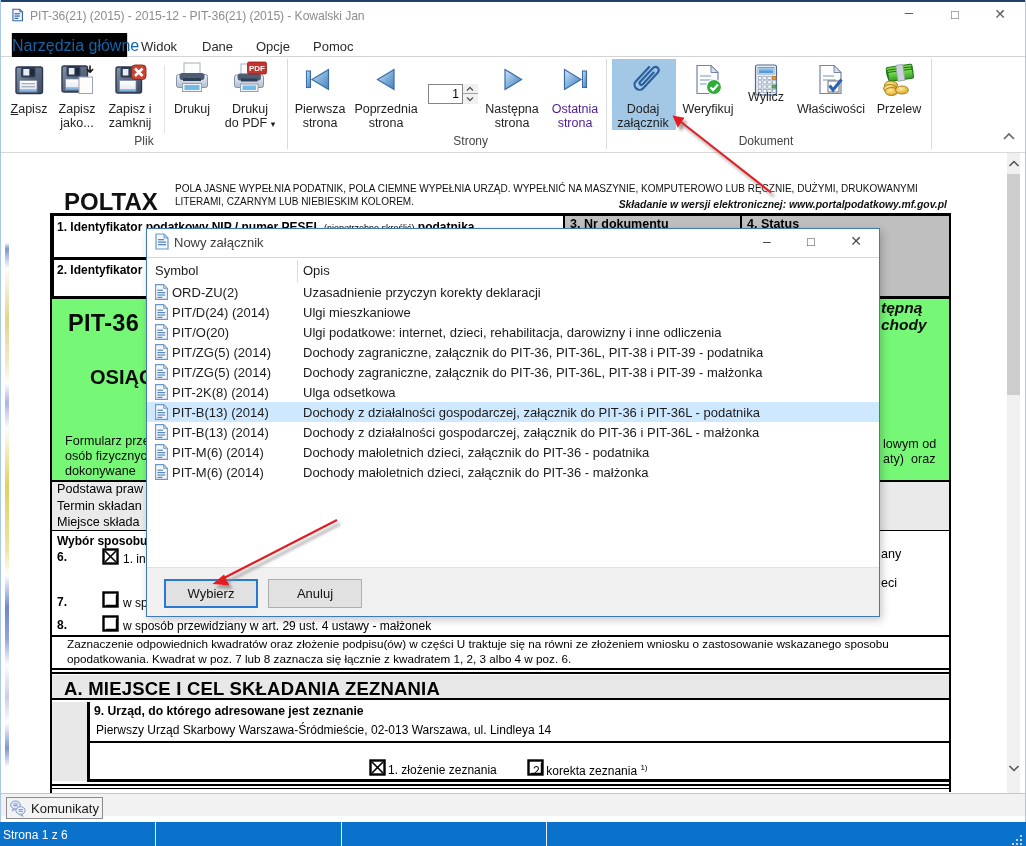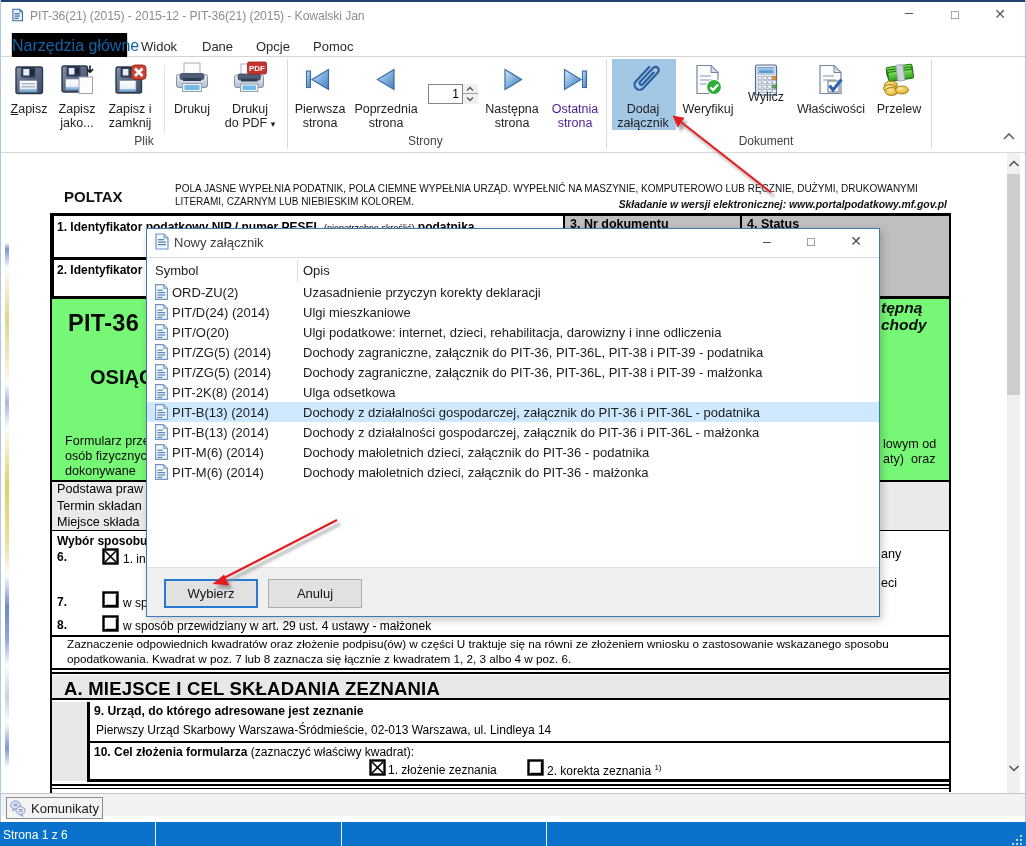--- a/index.html
+++ b/index.html
@@ -39,21 +39,21 @@
 <div class="abs" style="left:313px;top:39px;font-size:13px;color:#2b2b2b;">Pomoc</div>
 
 <div class="abs" id="ribbon" style="left:1px;top:57px;width:1024px;height:95px;background:#fff;">
 
   <div class="abs" style="left:163px;top:8px;width:1px;height:68px;background:#e2e2e2;"></div>
   <div class="abs" style="left:286px;top:2px;width:1px;height:90px;background:#dadada;"></div>
   <div class="abs" style="left:605px;top:2px;width:1px;height:90px;background:#dadada;"></div>
   <div class="abs" style="left:930px;top:2px;width:1px;height:90px;background:#dadada;"></div>
 
   <div class="abs" style="left:103px;top:77px;width:80px;text-align:center;font-size:12px;color:#444;">Plik</div>
-  <div class="abs" style="left:407px;top:77px;width:80px;text-align:left;font-size:12px;color:#444;">Strony</div>
+  <div class="abs" style="left:407px;top:77px;width:80px;text-align:right;font-size:12px;color:#444;">Strony</div>
   <div class="abs" style="left:725px;top:77px;width:80px;text-align:center;font-size:12px;color:#444;">Dokument</div>
 
   <div class="abs" style="left:1000px;top:72px;width:16px;height:16px;color:#666;">
     <svg width="16" height="16" viewBox="0 0 16 16">
         <path d="M3 10 L8 5 L13 10" fill="none" stroke="#666" stroke-width="1.6"></path>
       </svg>
   </div>
 
   <div class="abs" style="left:611px;top:2px;width:64px;height:71px;background:#a3c8e6;"></div>
 </div>
@@ -248,21 +248,21 @@
   <path d="M3 4.5 L6 1.5 L9 4.5" fill="none" stroke="#555" stroke-width="1.3"></path>
   <path d="M3 11.5 L6 14.5 L9 11.5" fill="none" stroke="#555" stroke-width="1.3"></path>
 </svg>
 </div>
 
 <div class="abs" style="left:1px;top:152px;width:1024px;height:1px;background:#d8d8d8;"></div>
 <div class="abs" id="doc" style="left:1px;top:153px;width:1024px;height:640px;background:#fff;overflow:hidden;color:#000;">
 
   <div class="abs" style="left:4px;top:0;width:4px;height:640px;background:linear-gradient(#fff 0%,#fff 14%,#7b95d0 15%,#fdfdfd 18%,#e0d490 26%,#f2eccC 33%,#fdfdfd 36%,#aab4e0 39%,#fdfdfd 43%,#ded060 52%,#ece4a8 62%,#fdfdfd 66%,#6f87cc 71%,#93a6da 76%,#fdfdfd 80%,#c9cfe8 85%,#fdfdfd 89%,#7b95d0 93%,#fdfdfd 96%);"></div>
 
-  <div class="abs" style="left:63px;top:35px;font-size:15px;color:#111;font-weight:700;">POLTAX</div>
+  <div class="abs" style="left:63px;top:35px;font-size:24px;color:#111;font-weight:700;">POLTAX</div>
   <div class="abs" style="left:174px;top:30px;width:790px;font-size:10px;color:#111;white-space:nowrap;">POLA JASNE WYPEŁNIA PODATNIK, POLA CIEMNE WYPEŁNIA URZĄD. WYPEŁNIĆ NA MASZYNIE, KOMPUTEROWO LUB RĘCZNIE, DUŻYMI, DRUKOWANYMI</div>
   <div class="abs" style="left:174px;top:43px;font-size:10px;color:#111;">LITERAMI, CZARNYM LUB NIEBIESKIM KOLOREM.</div>
   <div class="abs" style="left:600px;top:46px;width:346px;text-align:right;font-size:10.4px;font-weight:bold;font-style:italic;color:#111;">Składanie w wersji elektronicznej: www.portalpodatkowy.mf.gov.pl</div>
 
   <div class="abs" style="left:48.5px;top:60px;width:901.5px;height:3px;background:#000;"></div>
   <div class="abs" style="left:48.5px;top:60px;width:2px;height:581px;background:#000;"></div>
   <div class="abs" style="left:48.5px;top:60px;width:4.5px;height:86px;background:#000;"></div>
   <div class="abs" style="left:947.5px;top:60px;width:2.7px;height:579px;background:#000;"></div>
 
   <div class="abs" style="left:56px;top:67px;font-size:12px;font-weight:bold;white-space:nowrap;">1. Identyfikator podatkowy NIP / numer PESEL <span style="font-size:9px;font-weight:normal;">(niepotrzebne skreślić)</span> podatnika</div>
@@ -313,31 +313,30 @@
   <div class="abs" style="left:50.5px;top:515px;width:897px;height:2px;background:#000;"></div>
   <div class="abs" style="left:48.5px;top:519px;width:901.5px;height:2px;background:#000;"></div>
 
   <div class="abs" style="left:50.5px;top:522px;width:897px;height:25px;background:#e8e8e8;border-bottom:2px solid #000;"></div>
   <div class="abs" style="left:63px;top:525px;font-size:18.5px;font-weight:bold;letter-spacing:0.2px;">A. MIEJSCE I CEL SKŁADANIA ZEZNANIA</div>
   <div class="abs" style="left:51px;top:549px;width:35px;height:79px;background:#e8e8e8;"></div>
   <div class="abs" style="left:86px;top:549px;width:2.5px;height:79px;background:#000;"></div>
   <div class="abs" style="left:93px;top:551px;font-size:12.2px;font-weight:bold;">9. Urząd, do którego adresowane jest zeznanie</div>
   <div class="abs" style="left:95px;top:570px;font-size:12px;">Pierwszy Urząd Skarbowy Warszawa-Śródmieście, 02-013 Warszawa, ul. Lindleya 14</div>
   <div class="abs" style="left:88px;top:588px;width:859.5px;height:2px;background:#000;"></div>
-  <div class="abs" style="left:93px;top:592px;font-size:12px;"><span style="font-weight:bold;">10. Cel złożenia formularza</span> (zaznaczyć właściwy kwadrat):</div>
   <svg class="abs" style="left:368px;top:606px;" width="17" height="17">
       <rect x="1.5" y="1.5" width="14" height="14" fill="#fff" stroke="#000" stroke-width="2.4"></rect>
       <path d="M3 3 L14 14 M14 3 L3 14" stroke="#000" stroke-width="1.6"></path>
     </svg>
   <div class="abs" style="left:387px;top:610px;font-size:12px;">1. złożenie zeznania</div>
   <svg class="abs" style="left:526px;top:606px;" width="17" height="17">
       <rect x="1.5" y="1.5" width="14" height="14" fill="#fff" stroke="#000" stroke-width="2.4"></rect>
       <path d="M4 14.8 h11 M14.8 4 v11" stroke="#000" stroke-width="2"></path>
     </svg>
-  <div class="abs" style="left:546px;top:610px;font-size:12px;">2. korekta zeznania <sup style="font-size:8px;">1)</sup></div>
+  <div class="abs" style="left:532px;top:610px;font-size:12px;">2. korekta zeznania <sup style="font-size:8px;">1)</sup></div>
   <div class="abs" style="left:86px;top:626px;width:861.5px;height:2.5px;background:#000;"></div>
   <div class="abs" style="left:48.5px;top:631px;width:901.5px;height:1.5px;background:#000;"></div>
   <div class="abs" style="left:48.5px;top:634.5px;width:901.5px;height:1.5px;background:#000;"></div>
 
   <div class="abs" style="left:1006px;top:0;width:13px;height:640px;background:#f0f0f0;"></div>
   <svg class="abs" style="left:1007px;top:6px;" width="12" height="10">
       <path d="M1.5 7 L6 2.5 L10.5 7" fill="none" stroke="#505050" stroke-width="1.5"></path>
     </svg>
   <div class="abs" style="left:1006px;top:21px;width:13px;height:221px;background:#cdcdcd;"></div>
   <svg class="abs" style="left:1007px;top:610px;" width="12" height="10">

